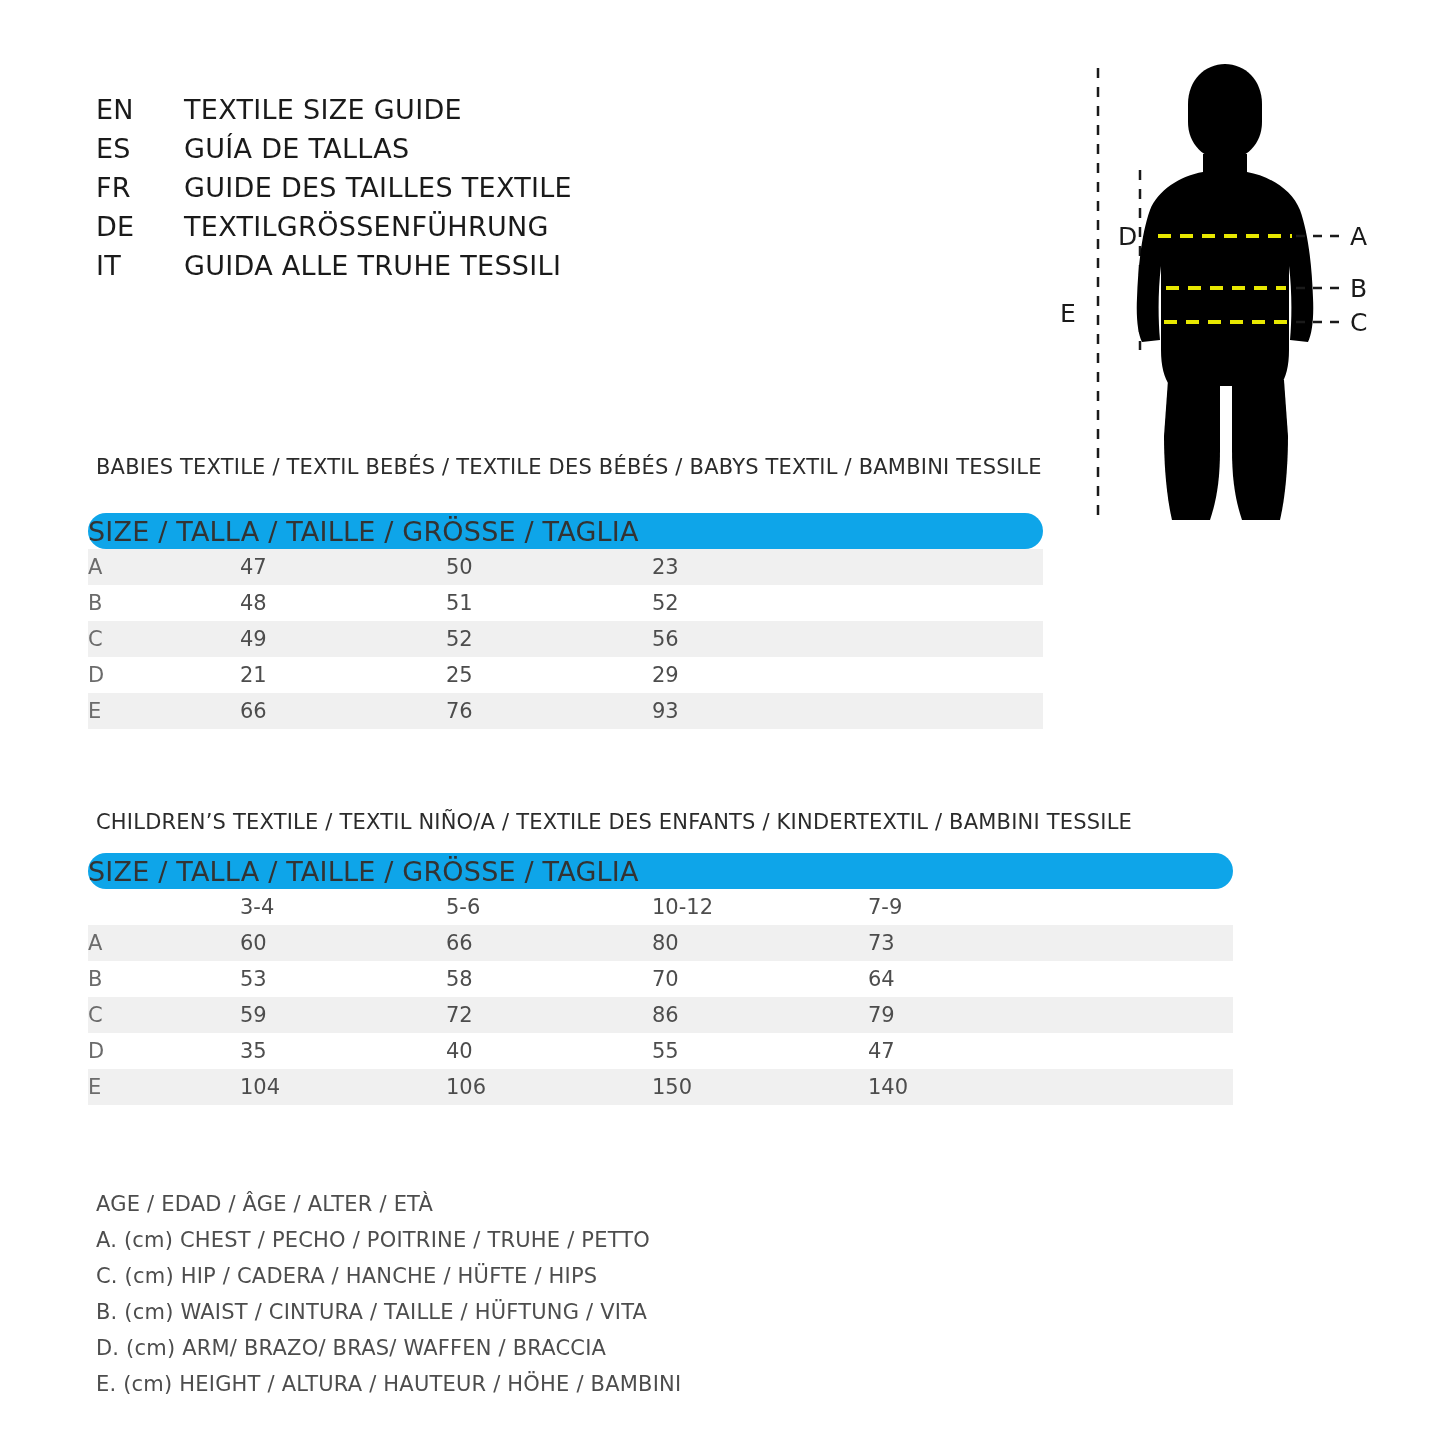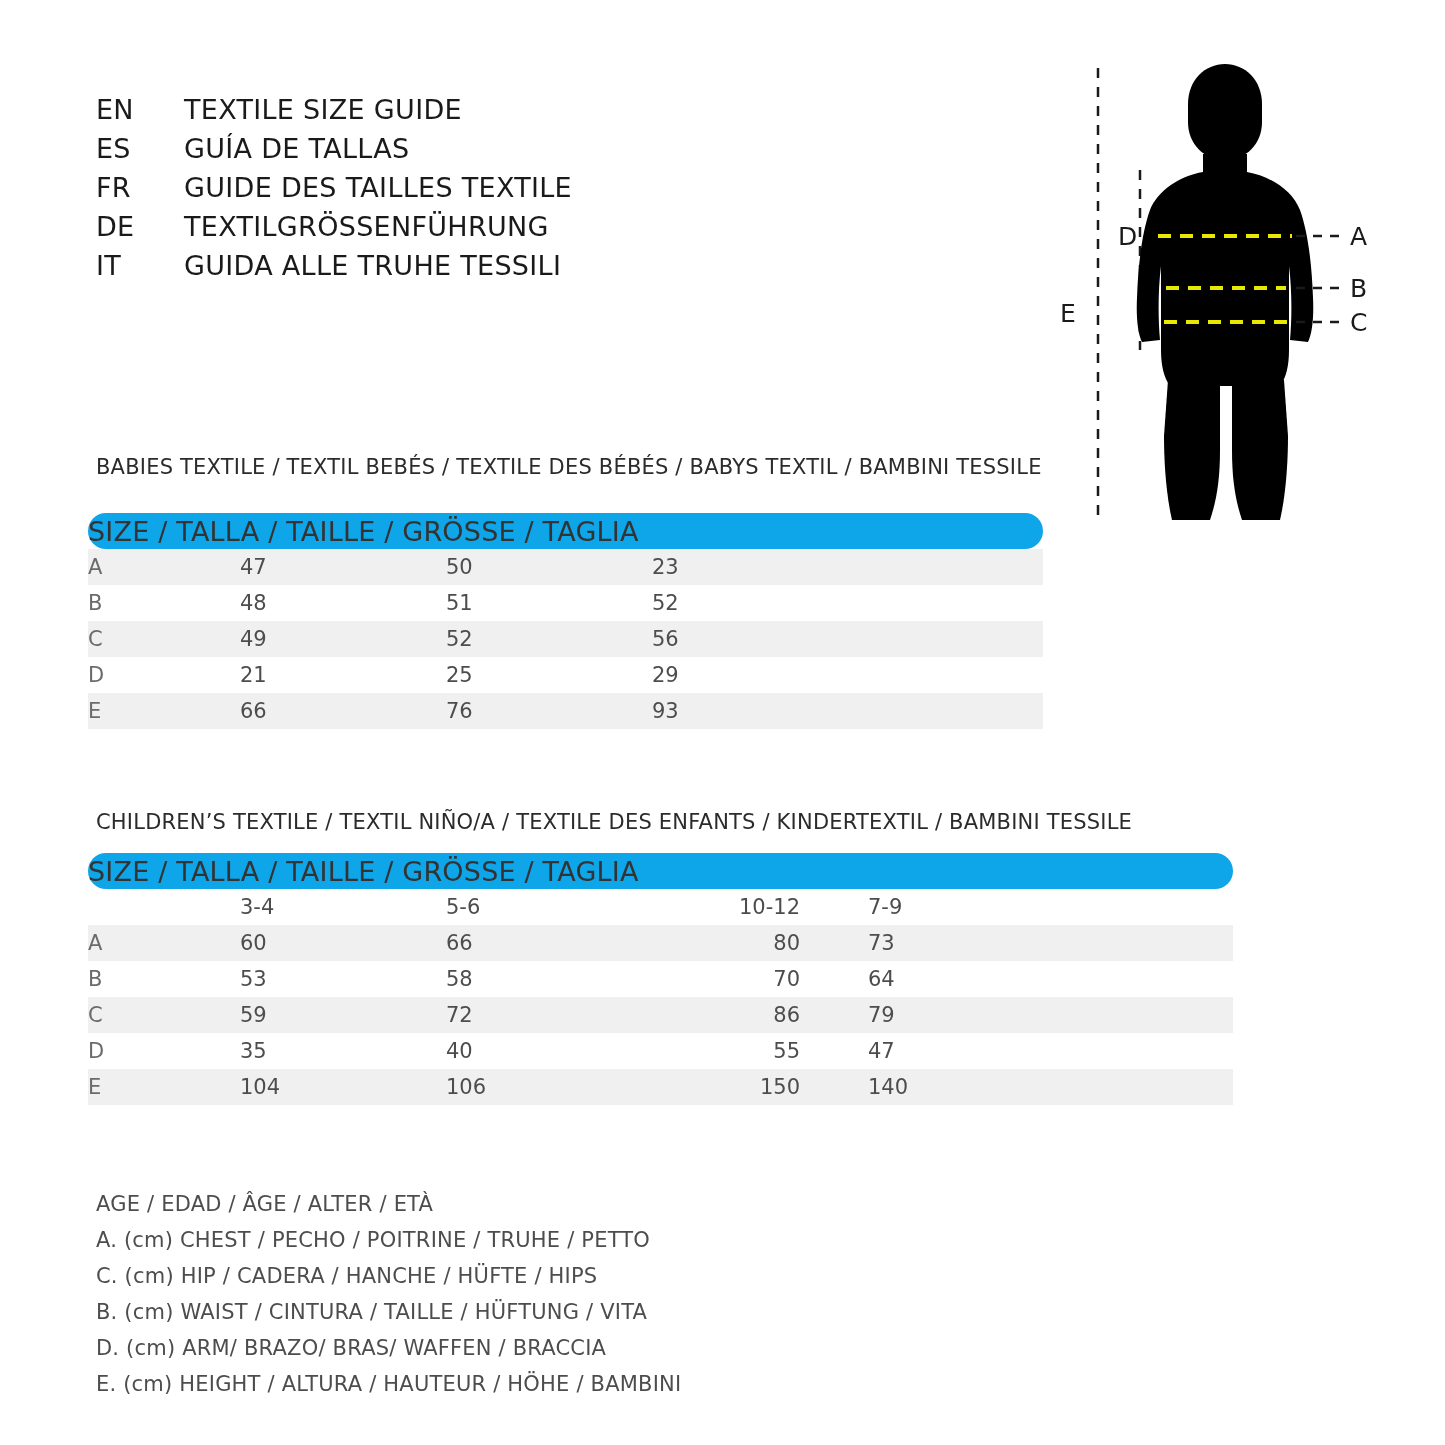--- a/index.html
+++ b/index.html
@@ -103,21 +103,21 @@
   .c-label { width: 56px; padding-left: 18px; color: #6b6b6b; }
   .c-val { color: #4d4d4d; }
 
   #babies-table .c-v1 { width: 148px; padding-left: 96px; }
   #babies-table .c-v2 { width: 148px; padding-left: 58px; }
   #babies-table .c-v3 { width: 148px; padding-left: 58px; }
   #babies-table .c-pad { }
 
   #children-table .c-v1 { width: 148px; padding-left: 96px; }
   #children-table .c-v2 { width: 148px; padding-left: 58px; }
-  #children-table .c-v3 { width: 148px; padding-left: 58px; text-align: right; }
+  #children-table .c-v3 { width: 148px; padding-left: 58px; }
   #children-table .c-v4 { width: 148px; padding-left: 68px; }
   #children-table .c-pad { }
 
   
   .legend {
     position: absolute;
     left: 96px;
     top: 1145px;
     font-size: 21px;
     color: #4d4d4d;

